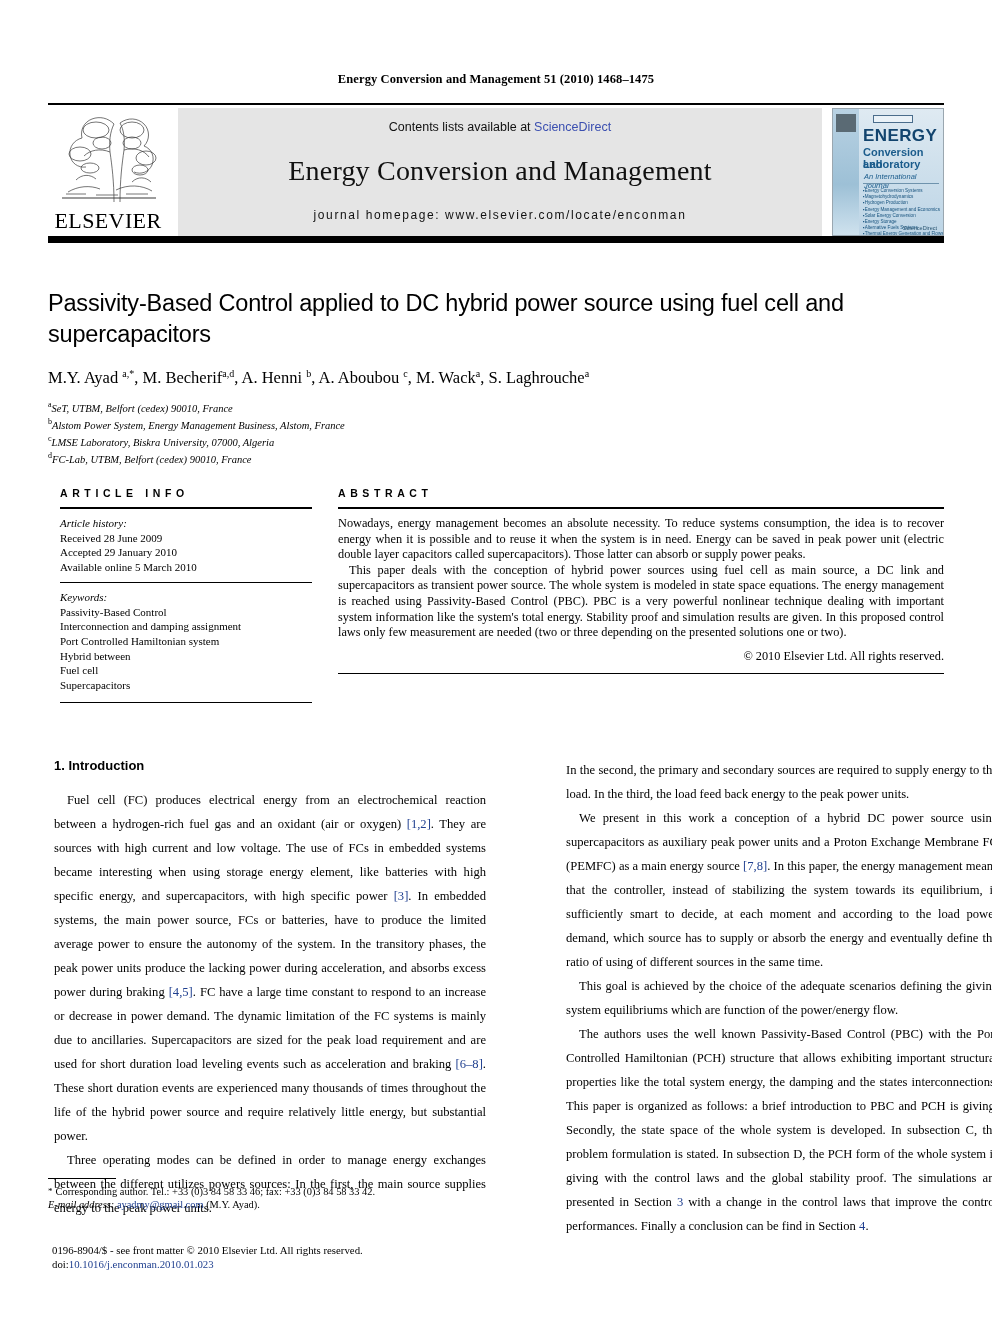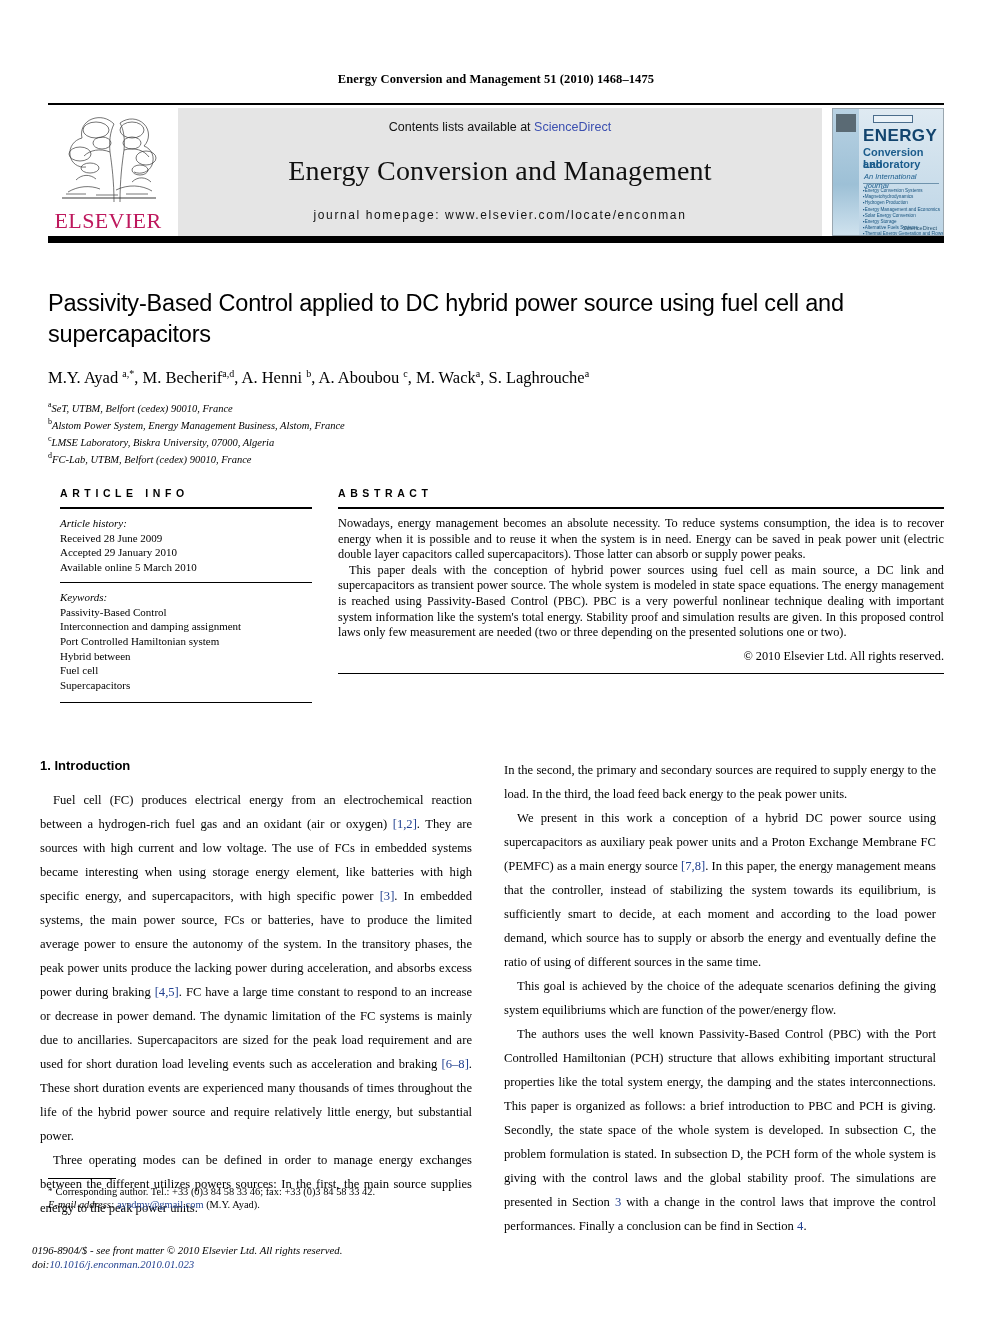--- a/index.html
+++ b/index.html
@@ -44,21 +44,21 @@
     position: relative;
     display: flex; flex-direction: column;
     justify-content: flex-end; align-items: center;
   }
   .tree-svg { position: absolute; top: 2px; left: 8px; }
   .elsevier-word {
     position: absolute; bottom: 2px; left: 0; width: 120px;
     text-align: center;
     font-family: "Liberation Serif", serif;
     font-size: 22px;
-    color: #be185d;
+    color: #000000;
     letter-spacing: 0.4px;
   }
   .center-band {
     flex: 1 1 auto;
     background: #e5e5e5;
     margin: 0 10px 0 10px;
     display: flex; flex-direction: column;
     justify-content: space-between;
     align-items: center;
     padding: 12px 0 14px 0;
@@ -199,22 +199,23 @@
   .abs-copy {
     margin-top: 8px;
     text-align: right;
     font-size: 12.3px;
   }
   .abs-rule-bottom { margin-top: 9px; }
 
   
   .body-cols {
     position: absolute;
-    top: 758px; left: 40px; width: 896px; height: 430px;
+    top: 758px; left: 54px; width: 896px; height: 430px;
     display: flex;
+    gap: 24px;
   }
   .bcol { width: 432px; flex: 0 0 432px; }
   .bcol-gap { width: 32px; flex: 0 0 32px; }
   .sec-title {
     font-family: "Liberation Sans", sans-serif;
     font-size: 13px;
     font-weight: bold;
     margin: 0 0 15px 0;
   }
   .bcol p {
@@ -237,21 +238,21 @@
   .footnote p {
     margin: 0;
     font-size: 10.4px;
     line-height: 13.4px;
   }
   .footnote .em { font-style: italic; }
   .fn-star { font-size: 9px; vertical-align: 1px; margin-right: 3px; }
 
   .issn-block {
     position: absolute;
-    top: 1243px; left: 32px; width: 432px; font-style: italic;
+    top: 1243px; left: 52px; width: 432px;
   }
   .issn-block p { margin: 0; font-size: 10.8px; line-height: 14px; }
 </style>
 </head>
 <body>
 
 <div class="page">
 
   <div class="running-head">Energy Conversion and Management 51 (2010) 1468–1475</div>
 

